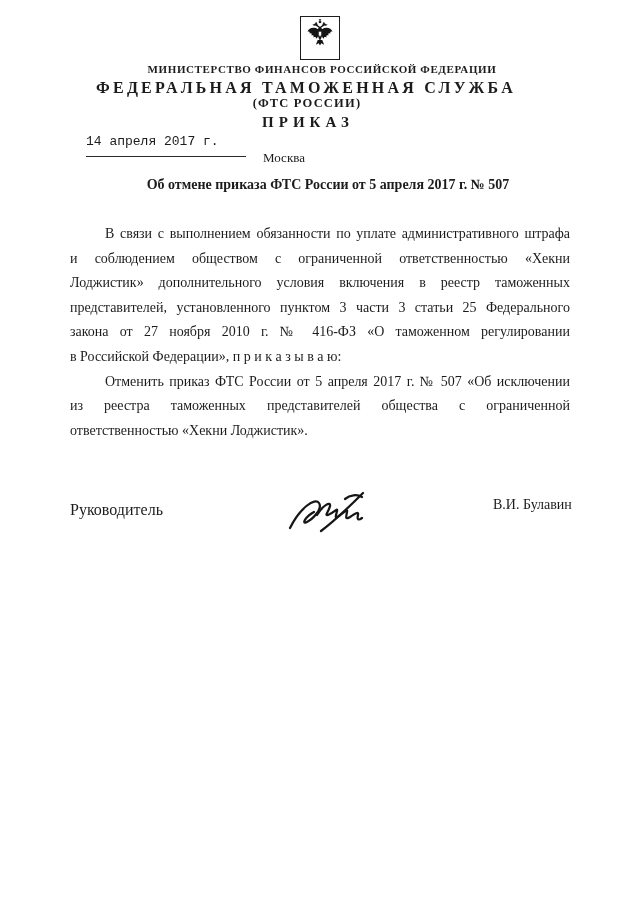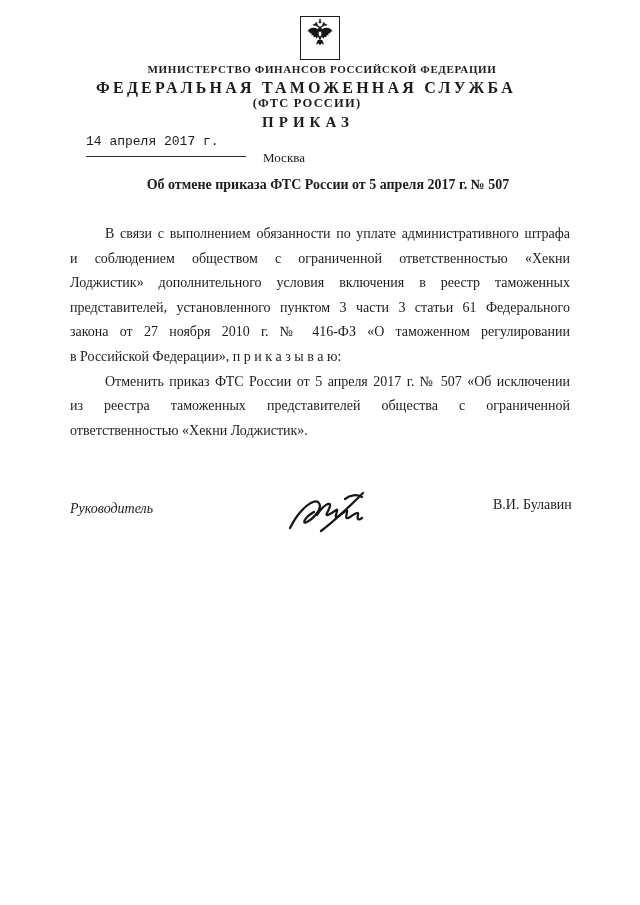--- a/index.html
+++ b/index.html
@@ -40,21 +40,21 @@
   }
 
   .city  { left: 284px; top: 150px; font-size: 13px; }
   .title { left: 328px; top: 177px; font-size: 14px; font-weight: bold; }
 
   .body-text { left: 70px; top: 222px; width: 500px; font-size: 14px; line-height: 24.6px; }
   .bline { min-height: 24.6px; }
   .just  { text-align: justify; text-align-last: justify; -moz-text-align-last: justify; }
   .ind   { text-indent: 35px; }
 
-  .sig-position { left: 70px;  top: 501px; font-size: 14px; font-style: italic; }
+  .sig-position { left: 70px;  top: 501px; font-size: 16px; }
   .sig-mark     { left: 286px; top: 482px; }
   .sig-name     { left: 493px; top: 497px; font-size: 14px; }
 </style>
 </head>
 <body>
 
 <div class="page">
 
   <div class="abs emblem-box">
     <span>
@@ -86,21 +86,21 @@
   <div class="abs meta-row date-block">14 апреля 2017 г.</div>
 
   <div class="abs ctr city">Москва</div>
 
   <div class="abs ctr title">Об отмене приказа ФТС России от 5 апреля 2017 г. № 507</div>
 
   <div class="abs body-text">
     <div class="bline just ind">В связи с выполнением обязанности по уплате административного штрафа</div>
     <div class="bline just">и соблюдением обществом с ограниченной ответственностью «Хекни</div>
     <div class="bline just">Лоджистик» дополнительного условия включения в реестр таможенных</div>
-    <div class="bline just">представителей, установленного пунктом 3 части 3 статьи 61 Федерального</div>
+    <div class="bline just">представителей, установленного пунктом 3 части 3 статьи 25 Федерального</div>
     <div class="bline just">закона от 27 ноября 2010 г. № 416-ФЗ «О таможенном регулировании</div>
     <div class="bline">в Российской Федерации», п р и к а з ы в а ю:</div>
     <div class="bline just ind">Отменить приказ ФТС России от 5 апреля 2017 г. № 507 «Об исключении</div>
     <div class="bline just">из реестра таможенных представителей общества с ограниченной</div>
     <div class="bline">ответственностью «Хекни Лоджистик».</div>
   </div>
 
   <div class="abs sig-position">Руководитель</div>
 
   <div class="abs sig-mark">

